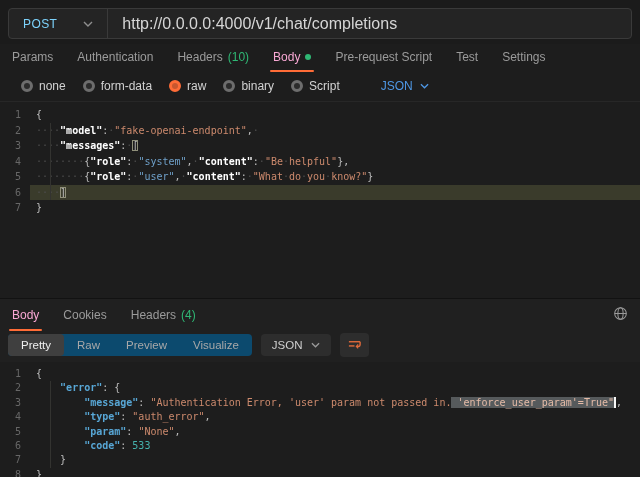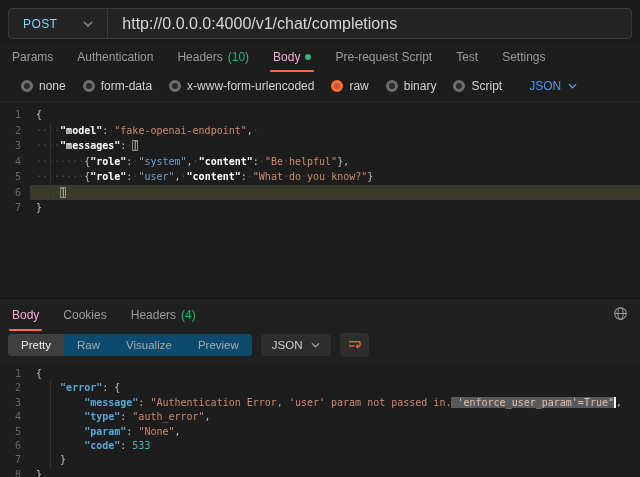--- a/index.html
+++ b/index.html
@@ -32,21 +32,21 @@
   .tab.active { color:#f9a8d4; }
   .tab.active::after {
     content:""; position:absolute; left:-3px; right:-3px; bottom:0;
     height:2px; background:#ff6c37; border-radius:1px;
   }
   .badge { color:#2fb774;text-align:right; }
   .gdot { width:6px; height:6px; border-radius:50%; background:#2fb774; display:inline-block; }
 
   
   .modes {
-    flex:0 0 30px; display:flex; align-items:center; gap:12px;
+    flex:0 0 30px; display:flex; align-items:center; gap:26px;
     padding:0 12px 2px 21px; font-size:12px; color:#d2d2d2;
     border-bottom:1px solid #272727;
   }
   .mode { display:flex; align-items:center; gap:6px; cursor:pointer; }
   .radio {
     width:12px; height:12px; border-radius:50%;
     border:3px solid #6d6d6d; background:#2b2b2b;
   }
   .mode.selected .radio { border-color:#ff6c37; background:#c9572f; }
   .lang-select { display:flex; align-items:center; gap:7px; margin-left:15px; cursor:pointer; }
@@ -157,24 +157,20 @@
 <div class="modes">
   <span id="modes-list" style="display:flex;gap:17px;">
       <span class="mode">
         <span class="radio"></span>
         <span>none</span>
       </span>
       <span class="mode">
         <span class="radio"></span>
         <span>form-data</span>
       </span>
-      <span class="mode">
-        <span class="radio"></span>
-        <span>x-www-form-urlencoded</span>
-      </span>
       <span class="mode selected">
         <span class="radio"></span>
         <span>raw</span>
       </span>
       <span class="mode">
         <span class="radio"></span>
         <span>binary</span>
       </span>
       <span class="mode">
         <span class="radio"></span>
@@ -221,22 +217,22 @@
         <ellipse cx="8" cy="8" rx="2.8" ry="6.2"></ellipse>
         <path d="M1.8 8h12.4"></path>
     </svg>
   </span>
 </div>
 
 <div class="resp-toolbar">
   <div class="segmented" id="view-modes">
       <span class="seg active">Pretty</span>
       <span class="seg">Raw</span>
+      <span class="seg">Preview</span>
       <span class="seg">Visualize</span>
-      <span class="seg">Preview</span>
     </div>
   <div class="json-btn">
     <span>JSON</span>
     <span class="chev">
       <svg width="9" height="6" viewBox="0 0 10 6">
           <path d="M1 1l4 4 4-4" stroke="currentColor" stroke-width="1.4" fill="none"></path>
         </svg>
     </span>
   </div>
   <div class="wrap-btn">

